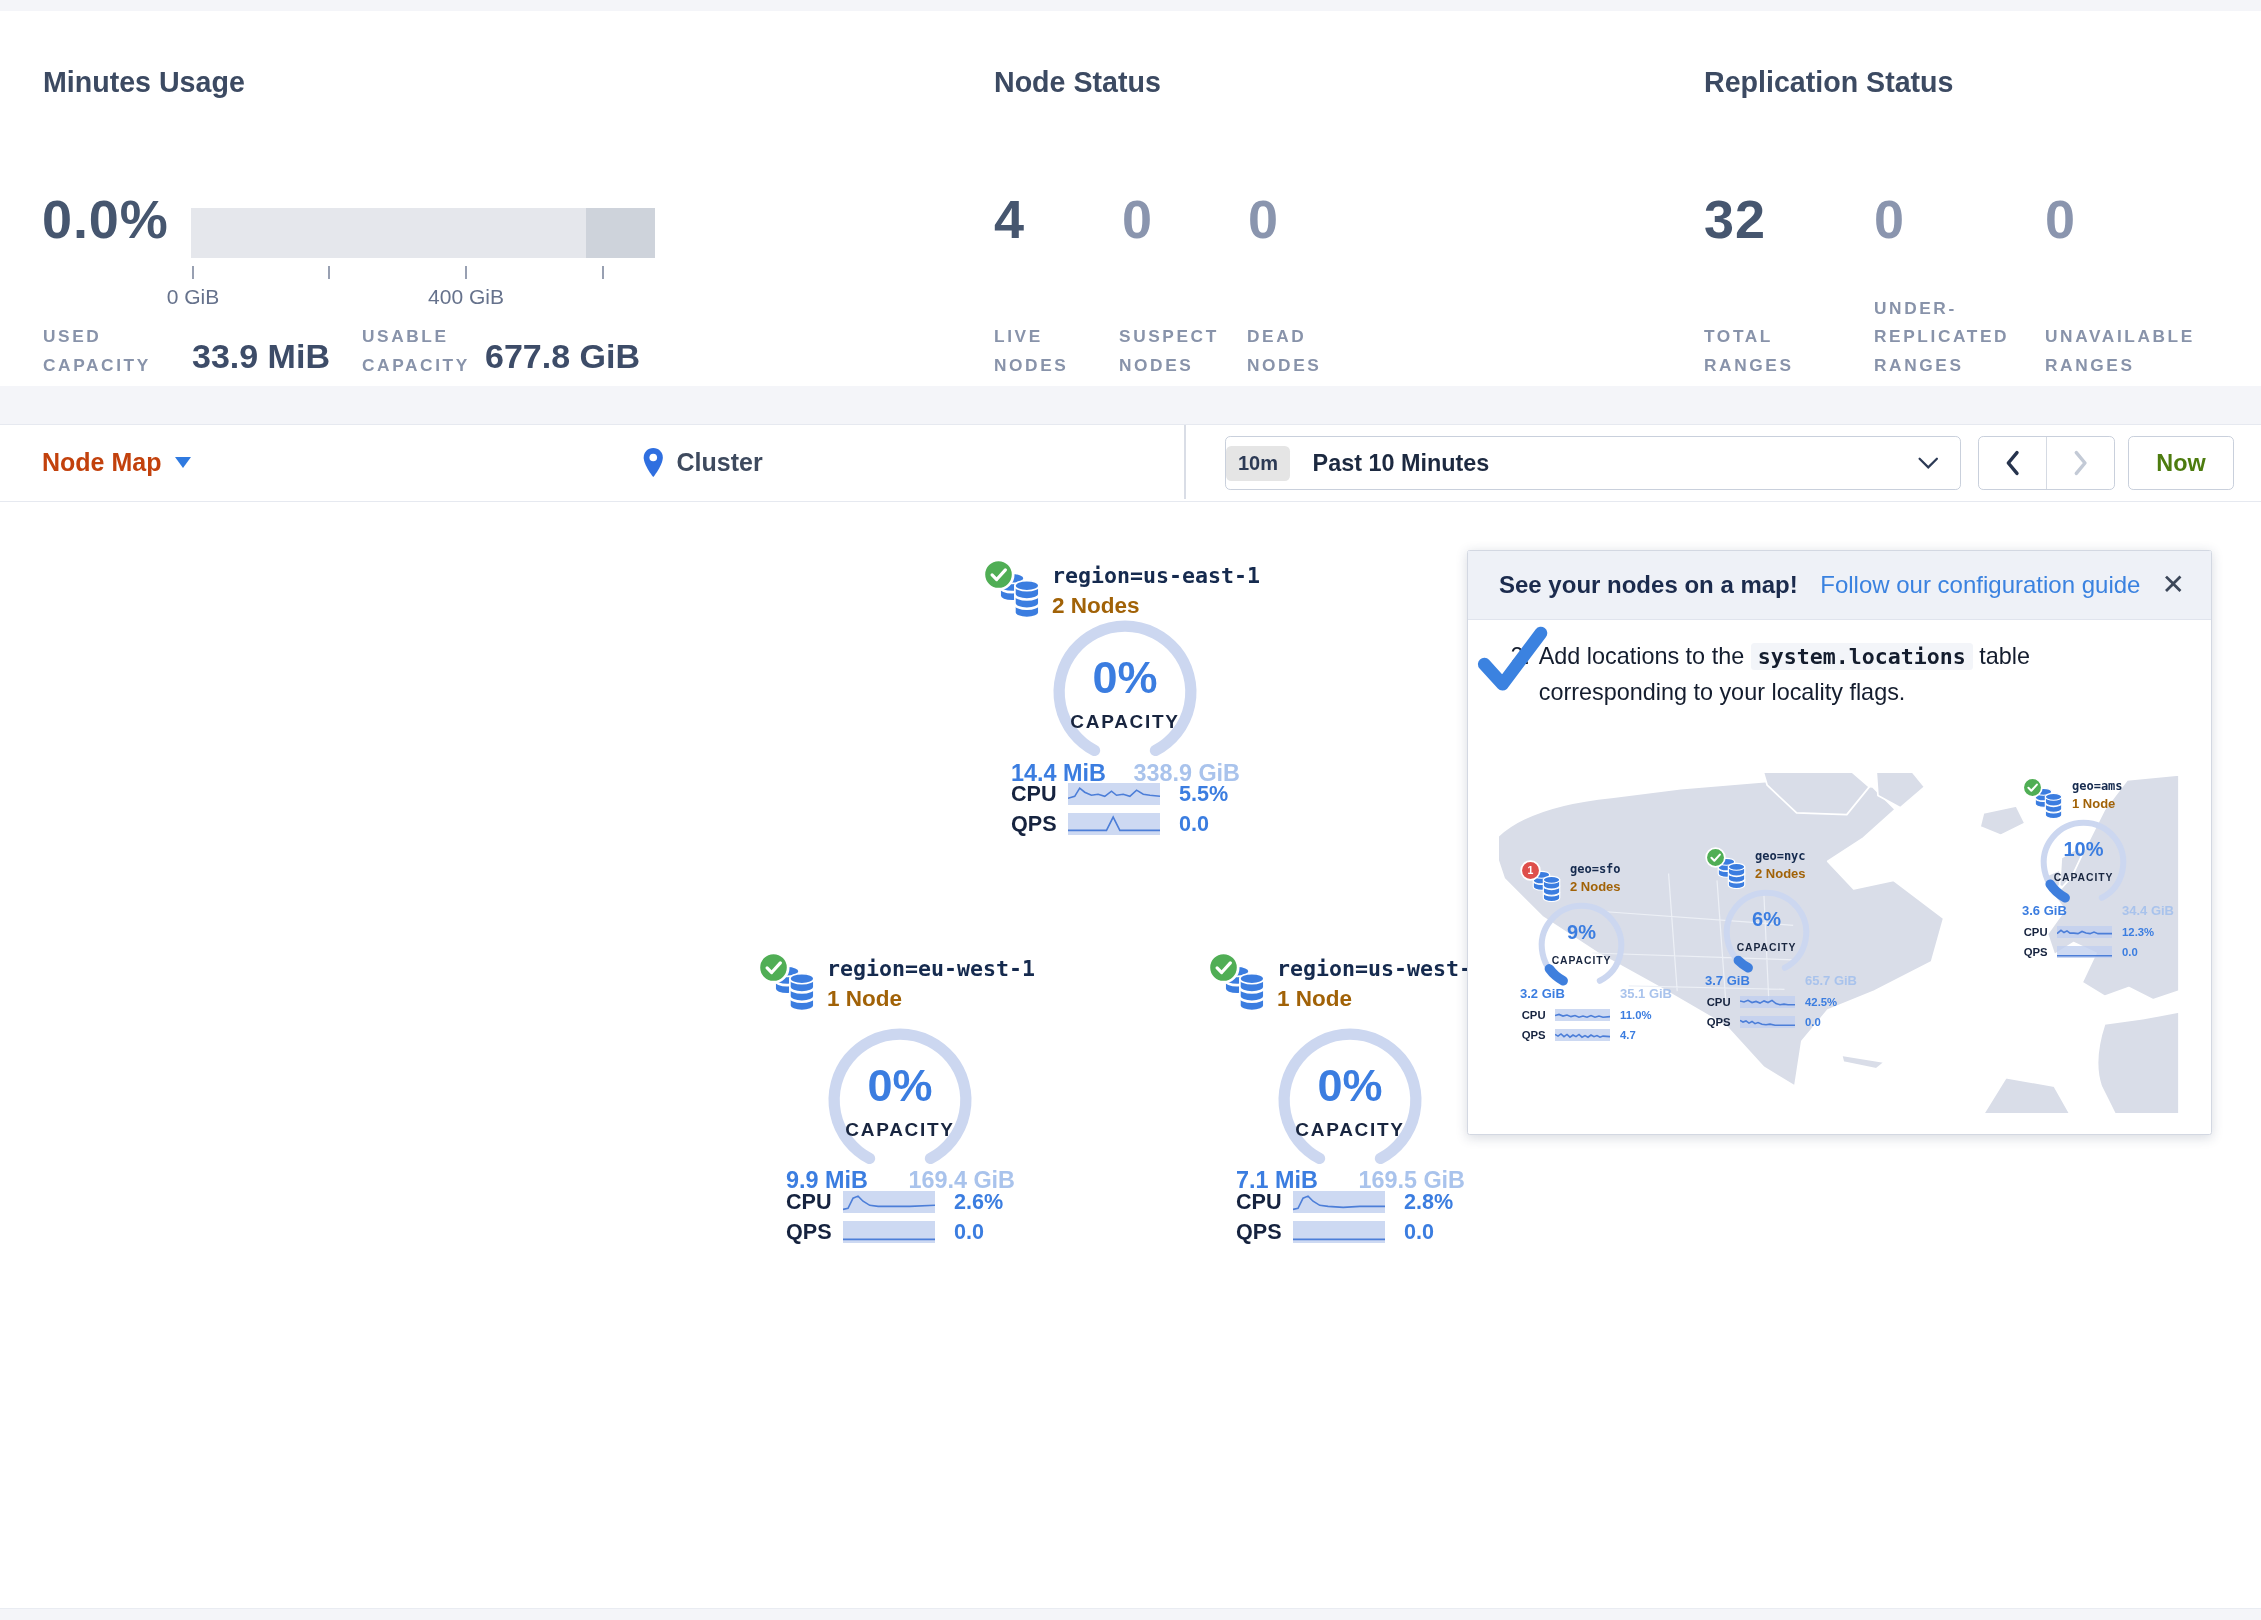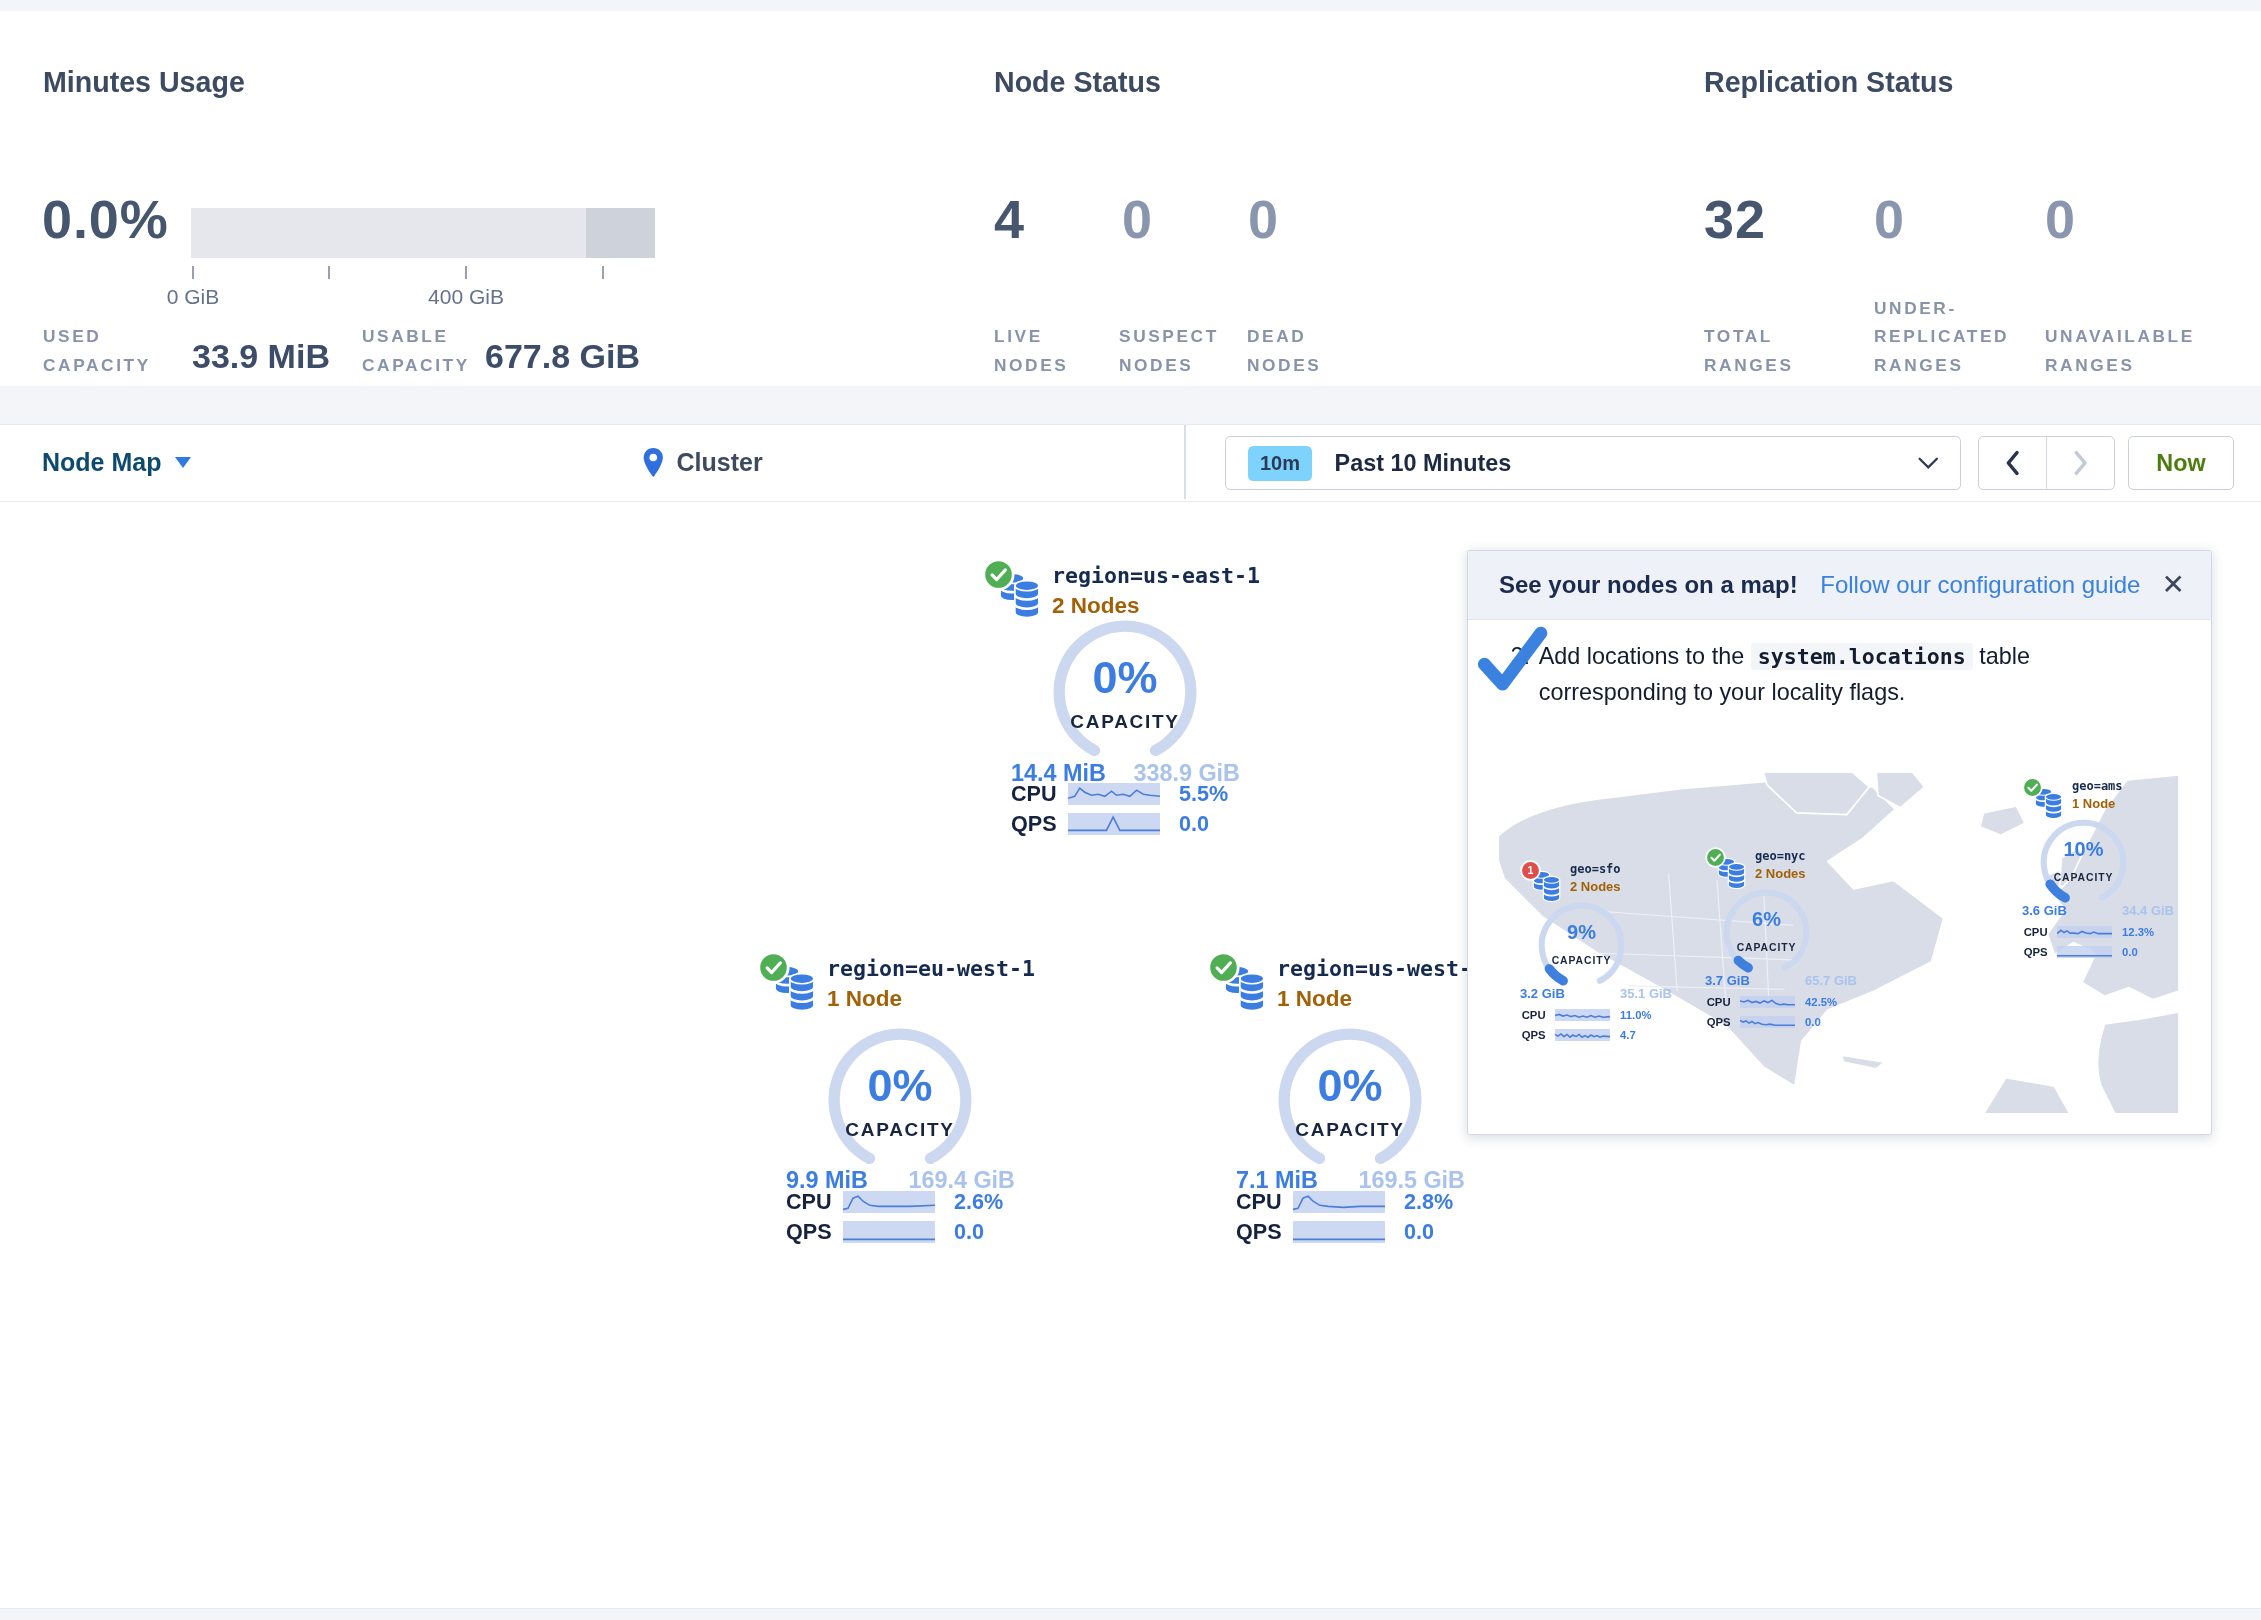--- a/index.html
+++ b/index.html
@@ -23,26 +23,26 @@
   .stat-value{font-size:34px;font-weight:700;color:#3d4c68;top:326px;}
   .cap-bar{left:191px;top:197px;width:464px;height:50px;background:#e5e7ec;}
   .cap-bar-dark{position:absolute;left:395px;top:0;width:69px;height:50px;background:#ced3db;}
   .tick{top:255px;width:1.7px;height:13px;background:#98a0b2;}
   .tick-label{top:274px;font-size:21px;color:#66728c;transform:translateX(-50%);white-space:nowrap;}
   
   .gray-band{left:0;right:0;top:386px;height:38px;background:#f4f5f9;}
   .toolbar{left:0;right:0;top:424px;height:76px;background:#fff;border-top:0.9px solid #e6e9f0;border-bottom:0.9px solid #e6e9f0;}
   .toolbar-divider{left:1184px;top:425px;width:1.7px;height:74px;background:#d9dde6;}
   .viewsel{left:42px;top:424px;height:76px;display:flex;align-items:center;gap:14px;cursor:pointer;}
-  .viewsel-label{font-size:25px;font-weight:600;color:#0c4a6e;}
+  .viewsel-label{font-size:25px;font-weight:600;color:#c2410c;}
   .caret-down-tri{width:0;height:0;border-left:8.7px solid transparent;border-right:8.7px solid transparent;border-top:11.3px solid #2f7ae0;}
   .breadcrumb{left:642px;top:424px;height:76px;display:flex;align-items:center;gap:12px;}
   .breadcrumb-label{font-size:25px;font-weight:600;color:#3e4a5e;}
   .timesel{left:1225px;top:436px;width:734px;height:52px;background:#fff;border:1.7px solid #c9d0dc;border-radius:5.2px;display:flex;align-items:center;cursor:pointer;}
-  .time-badge{margin-left:22px;background:#7dd3fc;border-radius:5.2px;padding:6px 12px;font-size:20px;font-weight:700;color:#2c3a55;}
+  .time-badge{margin-left:0;background:#e5e5e5;border-radius:5.2px;padding:6px 12px;font-size:20px;font-weight:700;color:#2c3a55;}
   .time-label{margin-left:22.5px;font-size:23.4px;font-weight:600;color:#1c2940;}
   .timesel .chev{margin-left:auto;margin-right:21px;}
   .arrow-group{left:1978px;top:436px;width:135px;height:52px;background:#fff;border:1.7px solid #c9d0dc;border-radius:5.2px;display:flex;}
   .arrow-btn{flex:1;display:flex;align-items:center;justify-content:center;cursor:pointer;}
   .arrow-btn.prev{border-right:1.7px solid #d5dae3;}
   .now-btn{left:2128px;top:436px;width:104px;height:52px;background:#fff;border:1.7px solid #c9d0dc;border-radius:5.2px;
     display:flex;align-items:center;justify-content:center;font-size:23.4px;font-weight:700;color:#4d7c0f;cursor:pointer;}
   
   .card{position:absolute;width:294px;height:329px;cursor:pointer;}
   .badge{position:absolute;z-index:2;}

